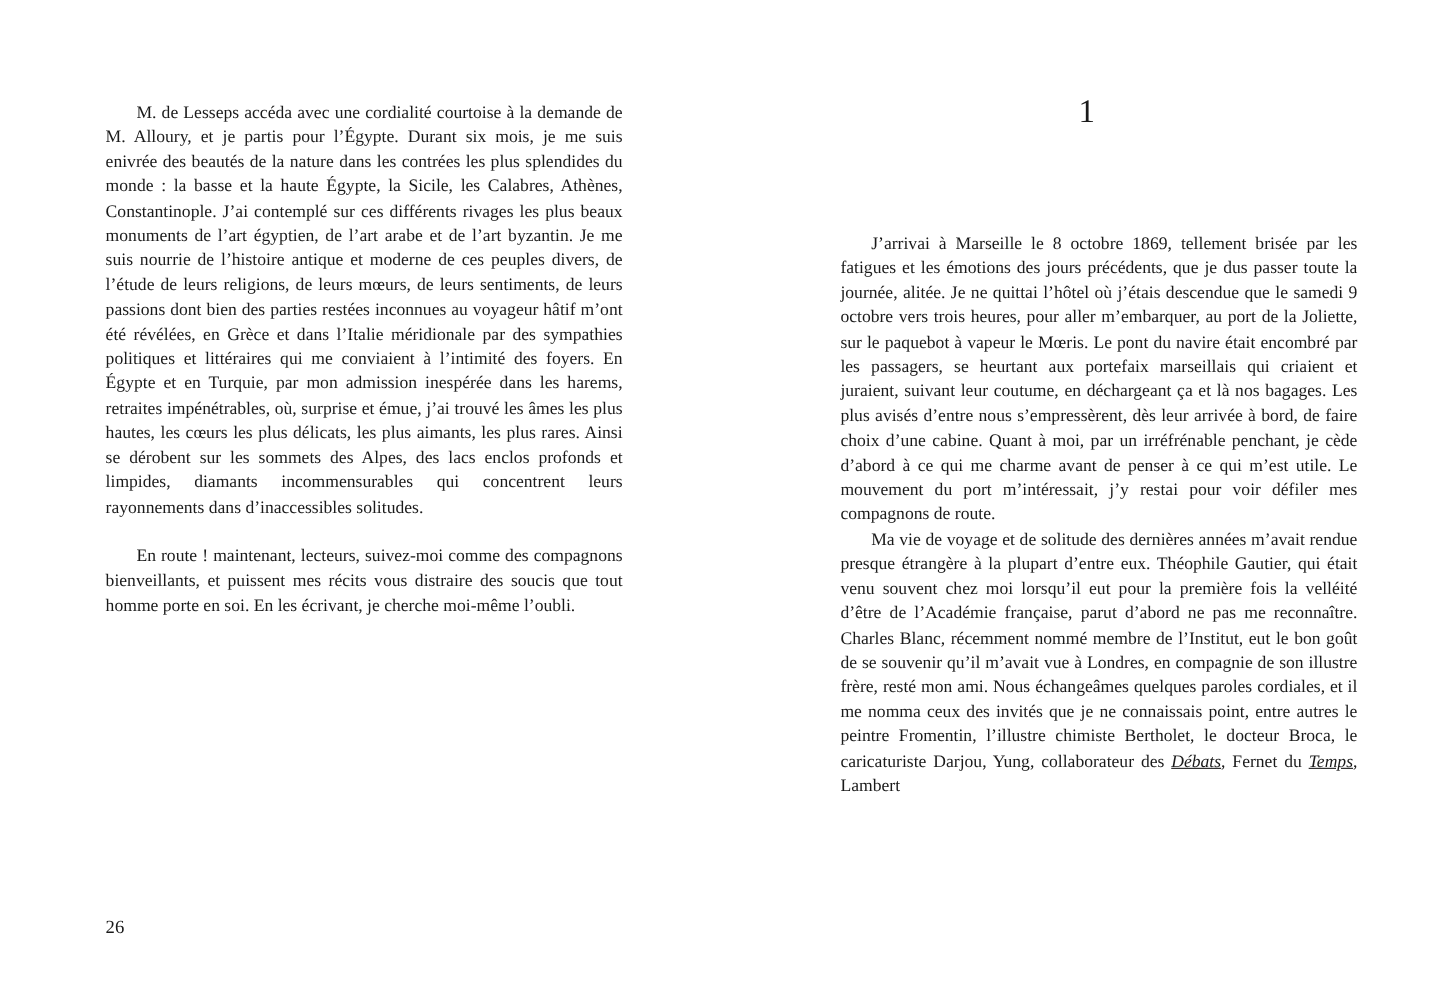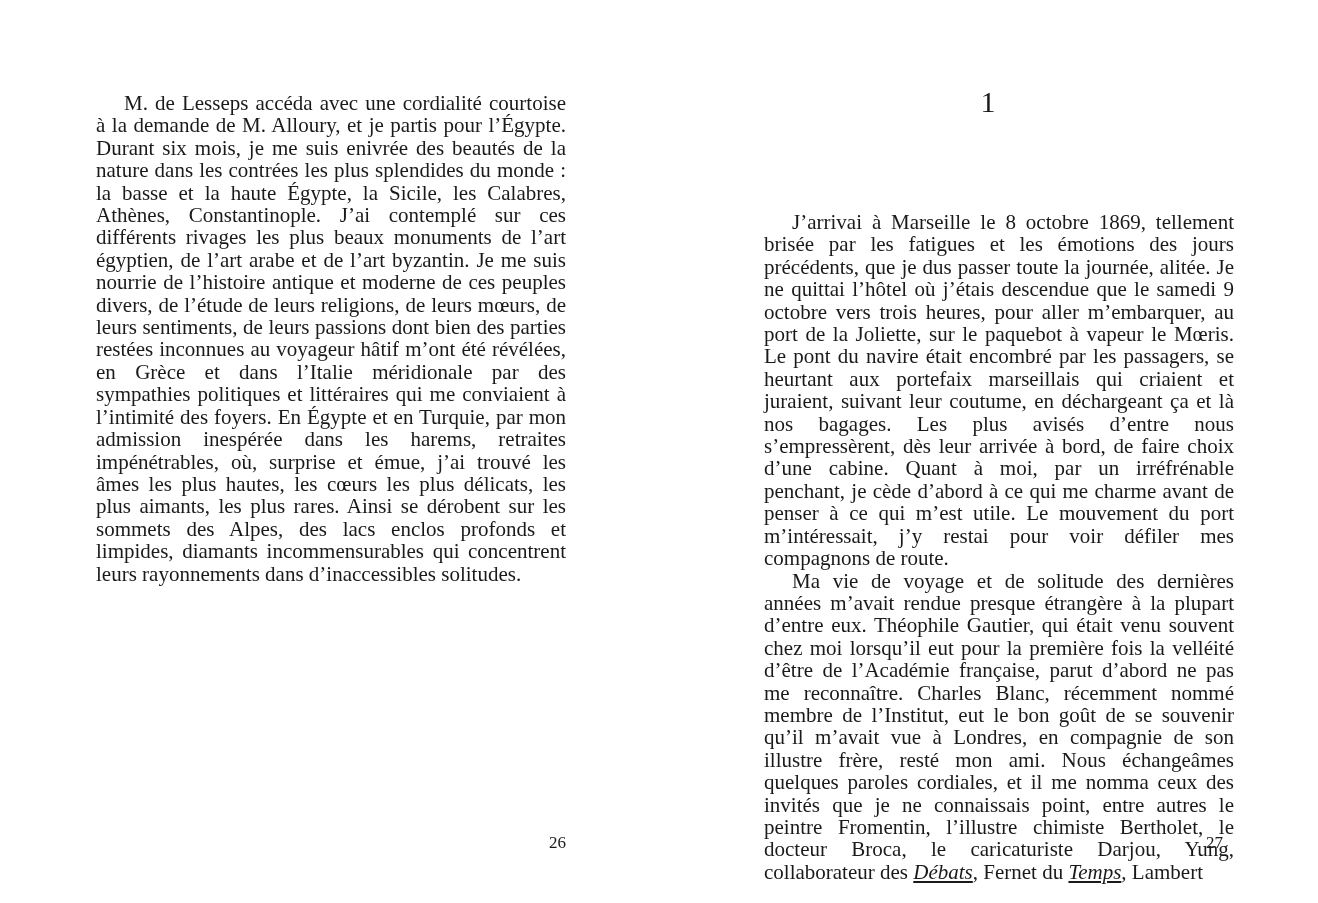--- a/index.html
+++ b/index.html
@@ -33,21 +33,21 @@
     text-align: center;
     font-size: 30px;
     line-height: 32px;
     font-weight: normal;
   }
 
   .page-body {
     position: absolute;
     left: 0;
     width: 100%;
-    font-size: 21px;
+    font-size: 16px;
     line-height: 22.4px;
     text-align: justify;
   }
   .page-body.left-body  { top: 92px; }
   .page-body.right-body { top: 211px; margin-left: 11px; }
 
   .page-body p.para {
     margin: 0;
     padding: 0;
     text-indent: 28px;
@@ -55,39 +55,39 @@
   .page-body p.para.section-break {
     margin-top: 22.4px;
   }
   .page-body em { font-style: italic; text-decoration: underline; }
 
   .page-number {
     position: absolute;
     top: 833px;
     left: 0;
     width: 100%;
-    text-align: right;
+    text-align: left;
     font-size: 17px;
     line-height: 20px;
   }
 </style>
 </head>
 <body>
 
 <div class="spread">
 
   <div class="page-column left">
     <div class="page-body left-body">
         <p class="para"><span>M. de Lesseps accéda avec une cordialité courtoise à la demande de M. Alloury, et je partis pour l’Égypte. Durant six mois, je me suis enivrée des beautés de la nature dans les contrées les plus splendides du monde&nbsp;: la basse et la haute Égypte, la Sicile, les Calabres, Athènes, Constantinople. J’ai contemplé sur ces différents rivages les plus beaux monuments de l’art égyptien, de l’art arabe et de l’art byzantin. Je me suis nourrie de l’histoire antique et moderne de ces peuples divers, de l’étude de leurs religions, de leurs mœurs, de leurs sentiments, de leurs passions dont bien des parties restées inconnues au voyageur hâtif m’ont été révélées, en Grèce et dans l’Italie méridionale par des sympathies politiques et littéraires qui me conviaient à l’intimité des foyers. En Égypte et en Turquie, par mon admission inespérée dans les harems, retraites impénétrables, où, surprise et émue, j’ai trouvé les âmes les plus hautes, les cœurs les plus délicats, les plus aimants, les plus rares. Ainsi se dérobent sur les sommets des Alpes, des lacs enclos profonds et limpides, diamants incommensurables qui concentrent leurs rayonnements dans d’inaccessibles solitudes.</span></p>
+        <p class="para section-break"><span>En route&nbsp;! maintenant, lecteurs, suivez-moi comme des compagnons bienveillants, et puissent mes récits vous distraire des soucis que tout homme porte en soi. En les écrivant, je cherche moi-même l’oubli.</span></p>
       </div>
     <div class="page-number">26</div>
   </div>
 
   <div class="page-column right">
     <div class="chapter-heading">1</div>
     <div class="page-body right-body">
         <p class="para"><span>J’arrivai à Marseille le 8 octobre 1869, tellement brisée par les fatigues et les émotions des jours précédents, que je dus passer toute la journée, alitée. Je ne quittai l’hôtel où j’étais descendue que le samedi 9 octobre vers trois heures, pour aller m’embarquer, au port de la Joliette, sur le paquebot à vapeur le Mœris. Le pont du navire était encombré par les passagers, se heurtant aux portefaix marseillais qui criaient et juraient, suivant leur coutume, en déchargeant ça et là nos bagages. Les plus avisés d’entre nous s’empressèrent, dès leur arrivée à bord, de faire choix d’une cabine. Quant à moi, par un irréfrénable penchant, je cède d’abord à ce qui me charme avant de penser à ce qui m’est utile. Le mouvement du port m’intéressait, j’y restai pour voir défiler mes compagnons de route.</span></p>
         <p class="para"><span>Ma vie de voyage et de solitude des dernières années m’avait rendue presque étrangère à la plupart d’entre eux. Théophile Gautier, qui était venu souvent chez moi lorsqu’il eut pour la première fois la velléité d’être de l’Académie française, parut d’abord ne pas me reconnaître. Charles Blanc, récemment nommé membre de l’Institut, eut le bon goût de se souvenir qu’il m’avait vue à Londres, en compagnie de son illustre frère, resté mon ami. Nous échangeâmes quelques paroles cordiales, et il me nomma ceux des invités que je ne connaissais point, entre autres le peintre Fromentin, l’illustre chimiste Bertholet, le docteur Broca, le caricaturiste Darjou, Yung, collaborateur des </span><em>Débats</em><span>, Fernet du </span><em>Temps</em><span>, Lambert</span></p>
       </div>
-    <div class="page-number">27</div>
   </div>
 
 </div>
 
 </body></html>

